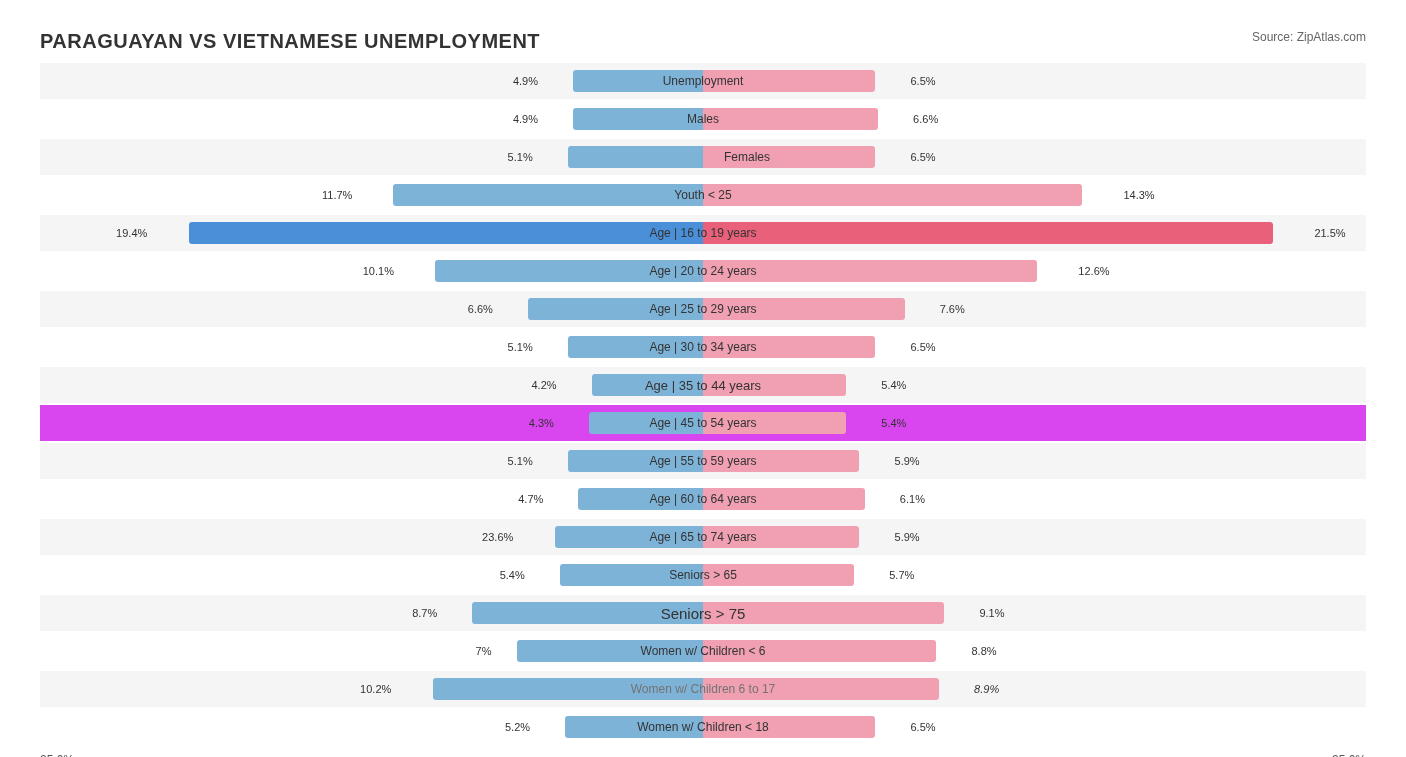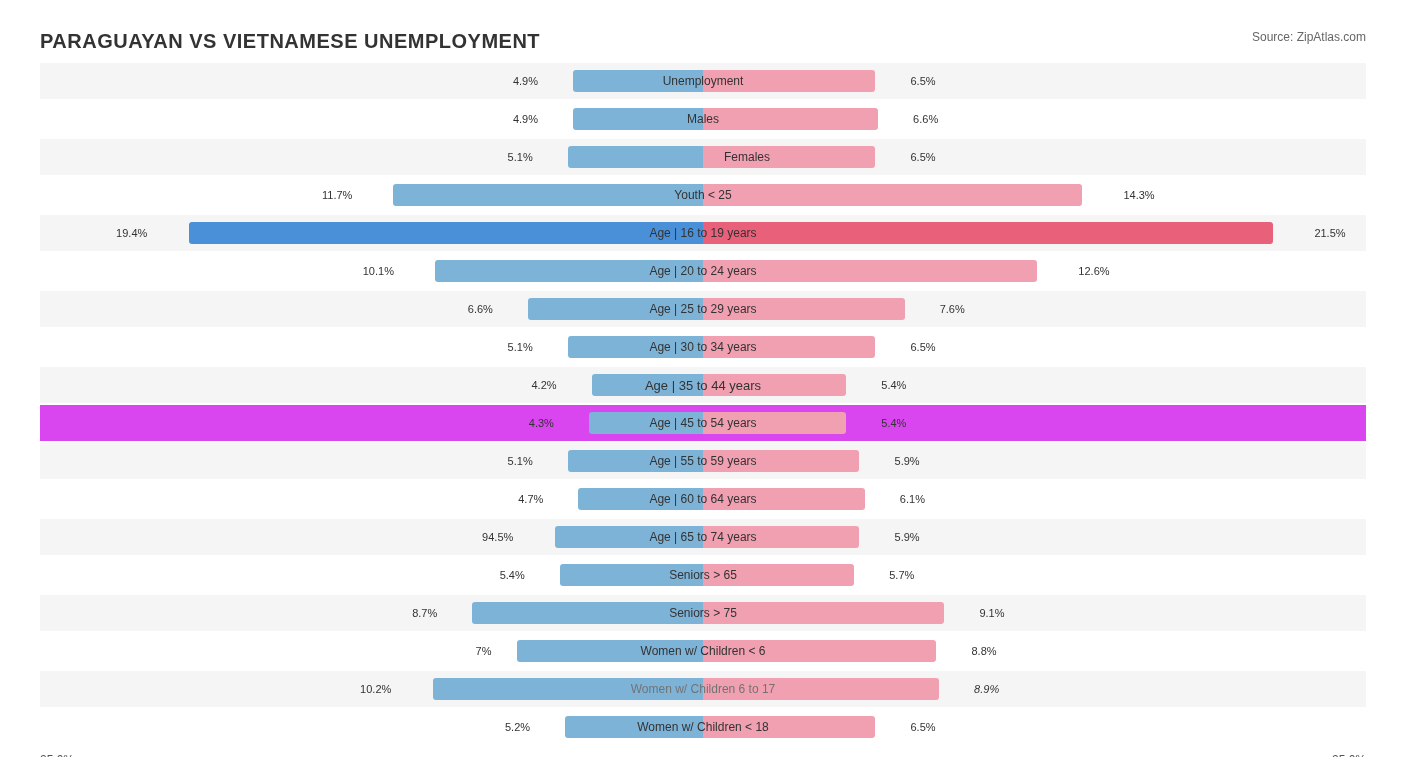--- a/index.html
+++ b/index.html
@@ -264,21 +264,21 @@
         </div>
         <div class="center-label" style="position: absolute; left: 50%; transform: translateX(-50%); z-index: 10; font-size: 12px; color: rgb(51, 51, 51); white-space: nowrap; pointer-events: none;">Age | 60 to 64 years</div>
         <div class="right-side">
           <div class="bar-right" style="width: 24.4%; background: rgb(240, 160, 176); height: 22px; border-radius: 0px 3px 3px 0px; position: absolute; left: 0px;"></div>
           <span class="val-right" style="position: absolute; left: 24.4%; font-size: 11px; color: rgb(51, 51, 51); white-space: nowrap; padding-left: 3px; text-align: center;">6.1%</span>
         </div>
       </div>
       <div class="row" style="background: rgb(245, 245, 245); position: relative; display: flex; align-items: center; height: 36px; margin-bottom: 2px;">
         <div class="left-side">
           <div class="bar-left" style="width: 22.4%; background: rgb(126, 179, 216); height: 22px; border-radius: 3px 0px 0px 3px; position: absolute; right: 0px;"></div>
-          <span class="val-left" style="position: absolute; right: 22.4%; font-size: 11px; color: rgb(51, 51, 51); white-space: nowrap; padding-right: 3px;">94.5%</span>
+          <span class="val-left" style="position: absolute; right: 22.4%; font-size: 11px; color: rgb(51, 51, 51); white-space: nowrap; padding-right: 3px;">23.6%</span>
         </div>
         <div class="center-label" style="position: absolute; left: 50%; transform: translateX(-50%); z-index: 10; font-size: 12px; color: rgb(51, 51, 51); white-space: nowrap; pointer-events: none;">Age | 65 to 74 years</div>
         <div class="right-side">
           <div class="bar-right" style="width: 23.6%; background: rgb(240, 160, 176); height: 22px; border-radius: 0px 3px 3px 0px; position: absolute; left: 0px;"></div>
           <span class="val-right" style="position: absolute; left: 23.6%; font-size: 11px; color: rgb(51, 51, 51); white-space: nowrap; padding-left: 3px;">5.9%</span>
         </div>
       </div>
       <div class="row" style="background: rgb(255, 255, 255); position: relative; display: flex; align-items: center; height: 36px; margin-bottom: 2px;">
         <div class="left-side">
           <div class="bar-left" style="width: 21.6%; background: rgb(126, 179, 216); height: 22px; border-radius: 3px 0px 0px 3px; position: absolute; right: 0px;"></div>
@@ -288,21 +288,21 @@
         <div class="right-side">
           <div class="bar-right" style="width: 22.8%; background: rgb(240, 160, 176); height: 22px; border-radius: 0px 3px 3px 0px; position: absolute; left: 0px;"></div>
           <span class="val-right" style="position: absolute; left: 22.8%; font-size: 11px; color: rgb(51, 51, 51); white-space: nowrap; padding-left: 3px;">5.7%</span>
         </div>
       </div>
       <div class="row" style="background: rgb(245, 245, 245); position: relative; display: flex; align-items: center; height: 36px; margin-bottom: 2px;">
         <div class="left-side">
           <div class="bar-left" style="width: 34.8%; background: rgb(126, 179, 216); height: 22px; border-radius: 3px 0px 0px 3px; position: absolute; right: 0px;"></div>
           <span class="val-left" style="position: absolute; right: 34.8%; font-size: 11px; color: rgb(51, 51, 51); white-space: nowrap; padding-right: 3px;">8.7%</span>
         </div>
-        <div class="center-label" style="position: absolute; left: 50%; transform: translateX(-50%); z-index: 10; font-size: 12px; color: rgb(51, 51, 51); white-space: nowrap; pointer-events: none;">Seniors &gt; 75</div>
+        <div class="center-label" style="position: absolute; left: 50%; transform: translateX(-50%); z-index: 10; font-size: 15px; color: rgb(51, 51, 51); white-space: nowrap; pointer-events: none;">Seniors &gt; 75</div>
         <div class="right-side">
           <div class="bar-right" style="width: 36.4%; background: rgb(240, 160, 176); height: 22px; border-radius: 0px 3px 3px 0px; position: absolute; left: 0px;"></div>
           <span class="val-right" style="position: absolute; left: 36.4%; font-size: 11px; color: rgb(51, 51, 51); white-space: nowrap; padding-left: 3px;">9.1%</span>
         </div>
       </div>
       <div class="row" style="background: rgb(255, 255, 255); position: relative; display: flex; align-items: center; height: 36px; margin-bottom: 2px;">
         <div class="left-side">
           <div class="bar-left" style="width: 28%; background: rgb(126, 179, 216); height: 22px; border-radius: 3px 0px 0px 3px; position: absolute; right: 0px;"></div>
           <span class="val-left" style="position: absolute; right: 28%; font-size: 11px; color: rgb(51, 51, 51); white-space: nowrap; padding-right: 3px;">7%</span>
         </div>

